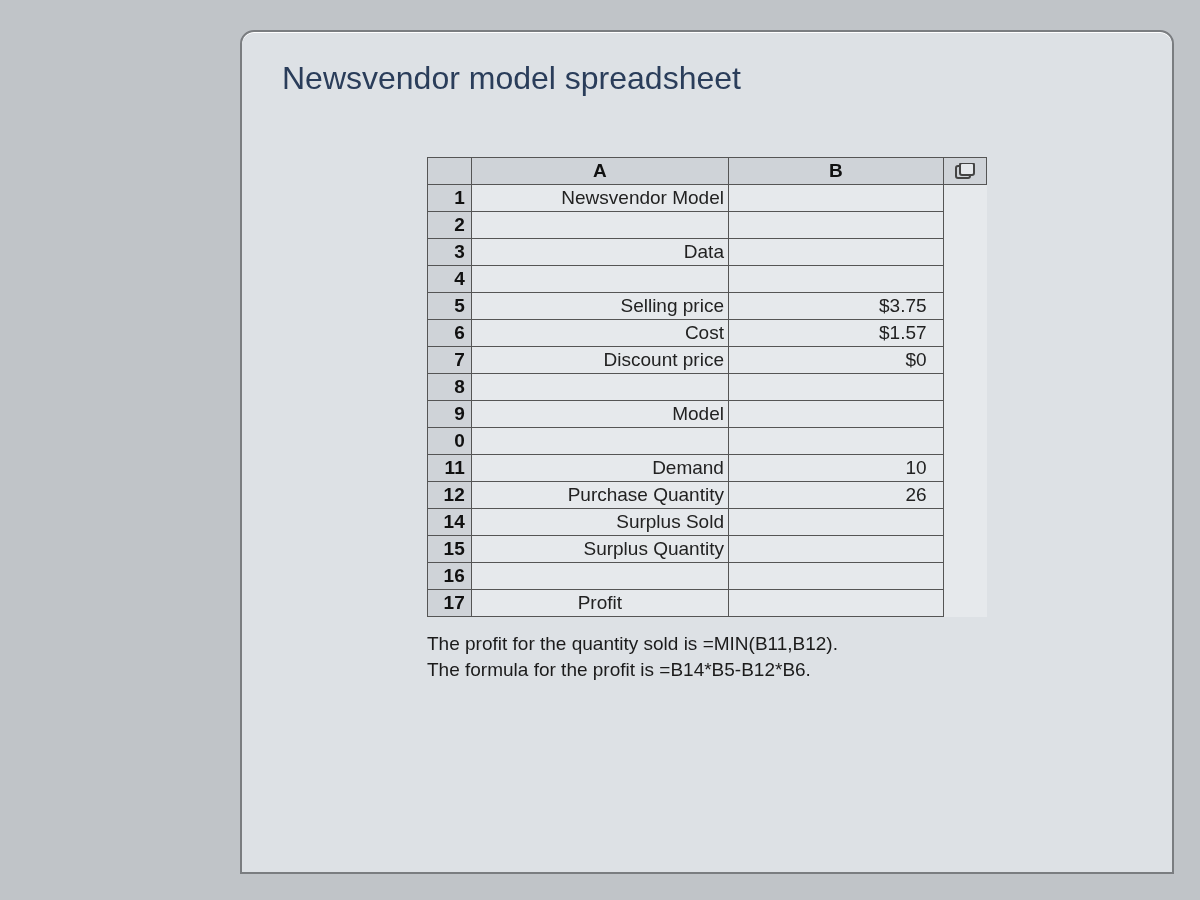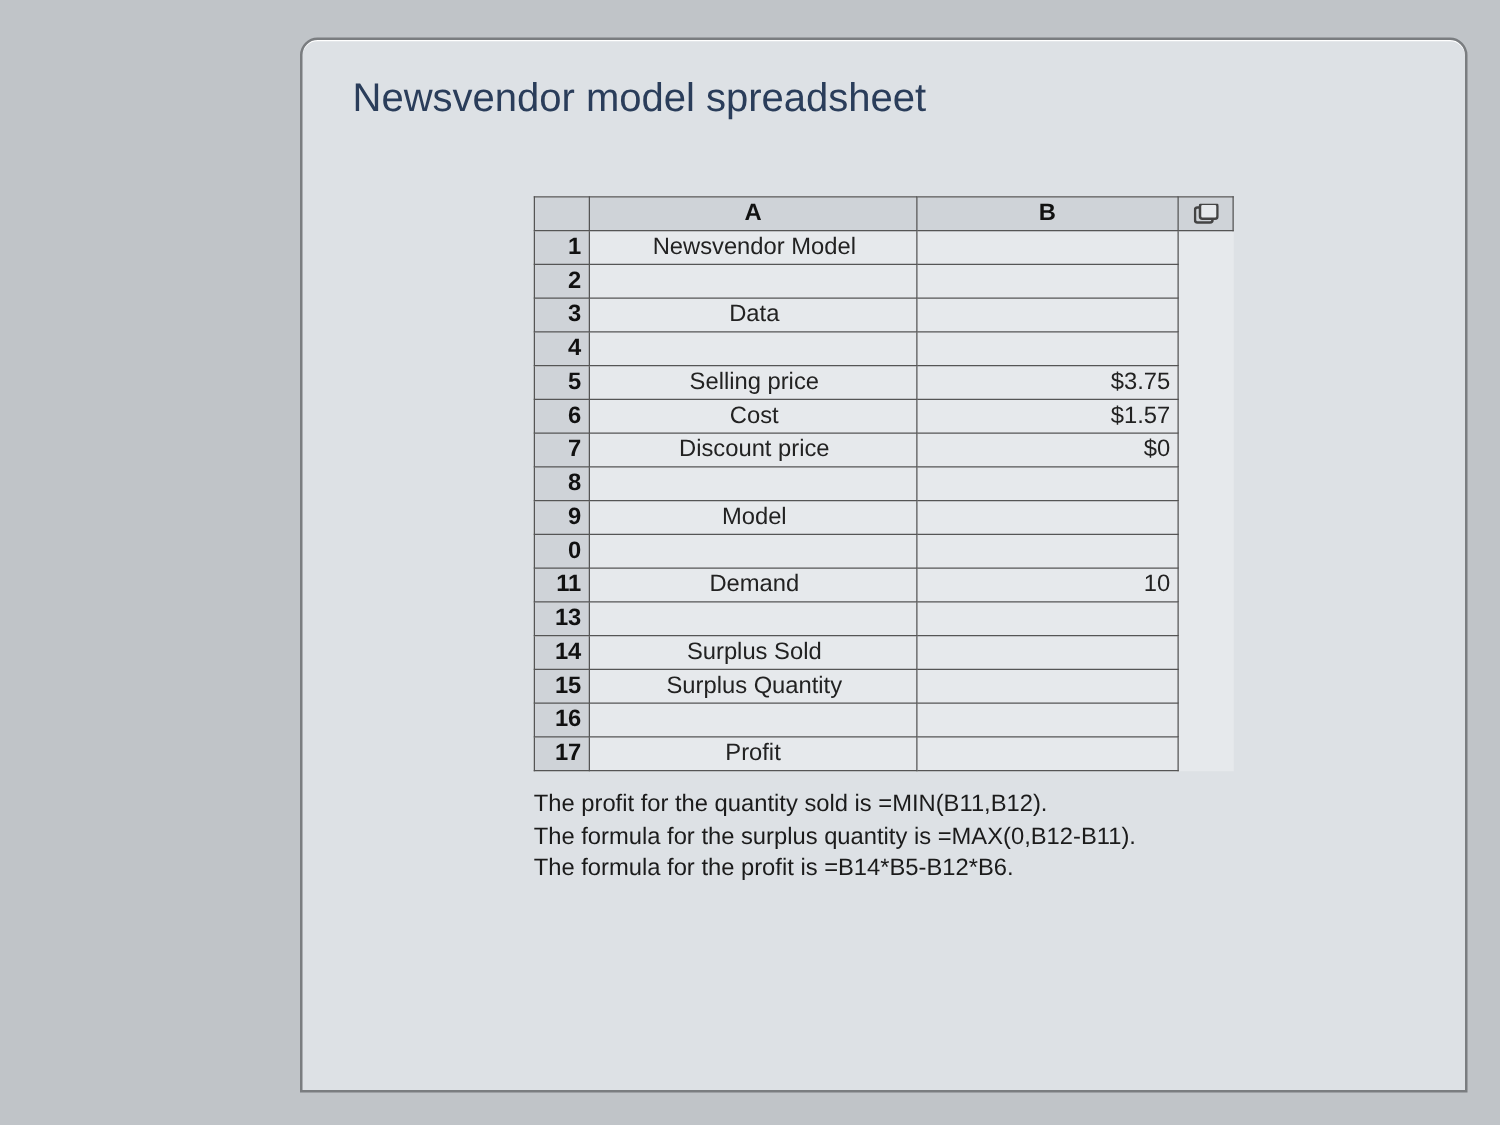--- a/index.html
+++ b/index.html
@@ -54,31 +54,31 @@
   table.sheet td.rowhead {
     background: #cfd3d8;
     font-weight: 700;
     text-align: right;
     width: 34px;
     color: #111;
     padding-right: 6px;
   }
   table.sheet td.colA {
     width: 260px;
-    text-align: center;
+    text-align: right;
     padding-left: 6px;
   }
   table.sheet td.colA.right {
     text-align: center;
     padding-right: 6px;
   }
   table.sheet td.colB {
     width: 210px;
     text-align: right;
-    padding-right: 6px;
+    padding-right: 16px;
   }
   .popout {
     text-align: center;
     font-size: 18px;
     background: #e6e9ec;
   }
   .popout svg {
     vertical-align: middle;
   }
   .formulas {
@@ -162,23 +162,23 @@
             <td class="rowhead">0</td>
             <td class="colA"></td>
             <td class="colB" colspan="1"></td>
           </tr>
           <tr>
             <td class="rowhead">11</td>
             <td class="colA">Demand</td>
             <td class="colB" colspan="1">10</td>
           </tr>
           <tr>
-            <td class="rowhead">13</td>
-            <td class="colA"></td>
-            <td class="colB" colspan="1"></td>
+            <td class="rowhead">12</td>
+            <td class="colA">Purchase Quantity</td>
+            <td class="colB" colspan="1">26</td>
           </tr>
           <tr>
             <td class="rowhead">14</td>
             <td class="colA">Surplus Sold</td>
             <td class="colB" colspan="1"></td>
           </tr>
           <tr>
             <td class="rowhead">15</td>
             <td class="colA">Surplus Quantity</td>
             <td class="colB" colspan="1"></td>
@@ -191,17 +191,16 @@
           <tr>
             <td class="rowhead">17</td>
             <td class="colA right">Profit</td>
             <td class="colB" colspan="1"></td>
           </tr>
         </tbody>
     </table>
 
     <div class="formulas">
       <div>The profit for the quantity sold is =MIN(B11,B12).</div>
-      <div>The formula for the surplus quantity is =MAX(0,B12-B11).</div>
       <div>The formula for the profit is =B14*B5-B12*B6.</div>
     </div>
   </div>
 </div>
 
 </body></html>

